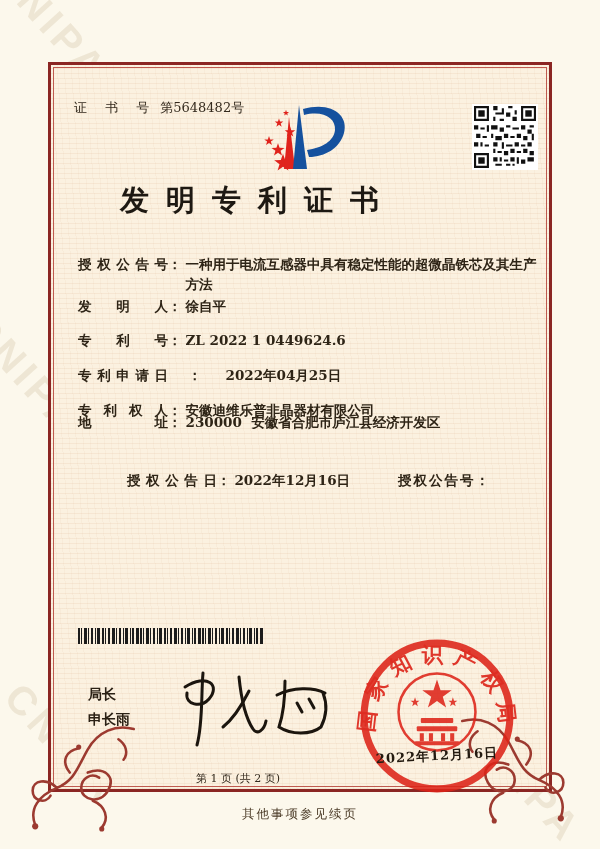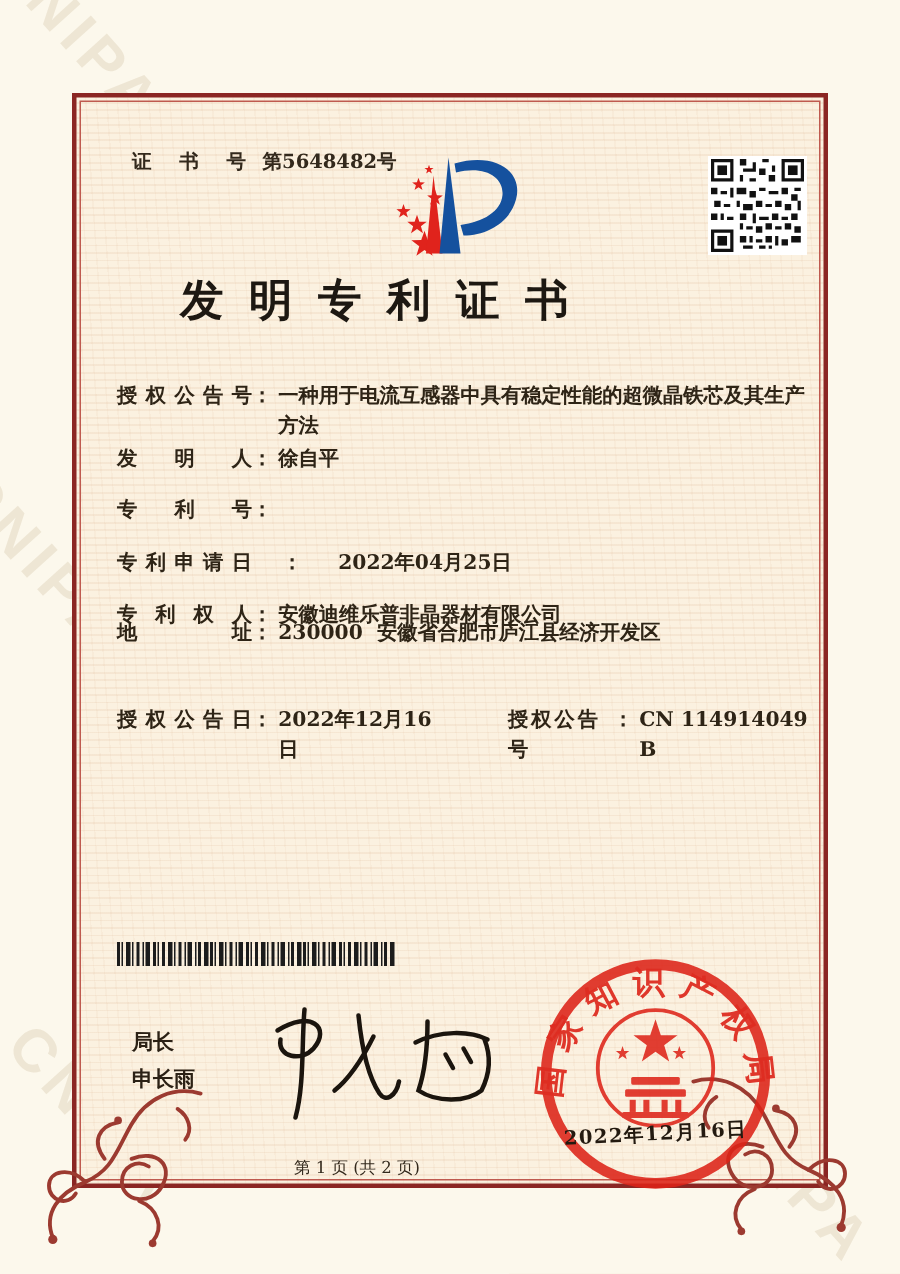--- a/index.html
+++ b/index.html
@@ -13,21 +13,21 @@
 
   
   .frame{position:absolute;left:48px;top:62px;width:498px;height:724px;
          border:3px solid #8b2623;
          background:
            repeating-linear-gradient(0deg, rgba(210,158,118,0.13) 0 1px, transparent 1px 5px),
            repeating-linear-gradient(86deg, rgba(210,158,118,0.07) 0 1px, transparent 1px 7px),
            #fbf1e0;}
   .frame::after{content:"";position:absolute;inset:2px;border:1px solid #bf5a4f;pointer-events:none;}
 
-  .cert-no{position:absolute;left:88px;top:99px;font-size:13px;color:#33291c;font-weight:700;text-align:right;}
+  .cert-no{position:absolute;left:74px;top:99px;font-size:13px;color:#33291c;font-weight:400;text-align:right;}
   .cert-no .pre{letter-spacing:7px;margin-right:4px;}
 
   .logo{position:absolute;left:237px;top:99px;width:130px;height:80px;}
   .qr{position:absolute;left:472px;top:104px;width:62px;height:62px;background:#fff;padding:2px;}
 
   .title{position:absolute;left:0;top:181px;width:499px;text-align:center;
          font-size:29px;font-weight:700;color:#1d1812;letter-spacing:17px;padding-left:17px;box-sizing:border-box;}
 
   .row{position:absolute;left:78px;right:58px;display:flex;align-items:flex-start;
        font-size:13.5px;font-weight:600;color:#2e2416;line-height:20px;}
@@ -141,20 +141,21 @@
       <span class="value">一种用于电流互感器中具有稳定性能的超微晶铁芯及其生产方法</span>
   </div>
   <div class="row" style="top:296px;">
     <span class="label">发明人</span>
       <span class="colon">：</span>
       <span class="value">徐自平</span>
   </div>
   <div class="row" style="top:330px;">
     <span class="label">专利号</span>
       <span class="colon">：</span>
+      <span class="value">ZL 2022 1 0449624.6</span>
   </div>
   <div class="row" style="top:365px;gap:20px;">
     <span class="label">专利申请日</span>
       <span class="colon">：</span>
       <span class="value">2022年04月25日</span>
   </div>
   <div class="row" style="top:400px;">
     <span class="label">专利权人</span>
       <span class="colon">：</span>
       <span class="value">安徽迪维乐普非晶器材有限公司</span>
@@ -164,21 +165,20 @@
       <span class="colon">：</span>
       <span class="value">230000  安徽省合肥市庐江县经济开发区</span>
   </div>
   <div class="row grant-pair" style="top:470px;">
     <span class="label">授权公告日</span>
       <span class="colon">：</span>
       <span class="value">2022年12月16日</span>
     <span class="gp2">
         <span class="label2">授权公告号</span>
         <span class="colon">：</span>
-        <span class="value">CN 114914049 B</span>
       </span>
   </div>
 
 
   <svg class="barcode" viewBox="0 0 186 16" preserveAspectRatio="none">
     <g id="bars" fill="#1c1c1c">
       <rect x="0" width="2" height="16"></rect>
         <rect x="3" width="1" height="16"></rect>
         <rect x="6" width="3" height="16"></rect>
       <rect x="10" width="1" height="16"></rect>
@@ -237,14 +237,15 @@
       <rect x="72" y="97" width="4" height="8"></rect>
       <rect x="84" y="97" width="4" height="8"></rect>
       <rect x="93" y="97" width="4" height="8"></rect>
       <rect x="58" y="105" width="44" height="4" rx="1"></rect>
     </g>
   </svg>
   <div class="seal-date">2022年12月16日</div>
 
   <div class="page-num">第 1 页 (共 2 页)</div>
 
+  <div class="footer-note">其他事项参见续页</div>
 
 </div>
 
 </body></html>

